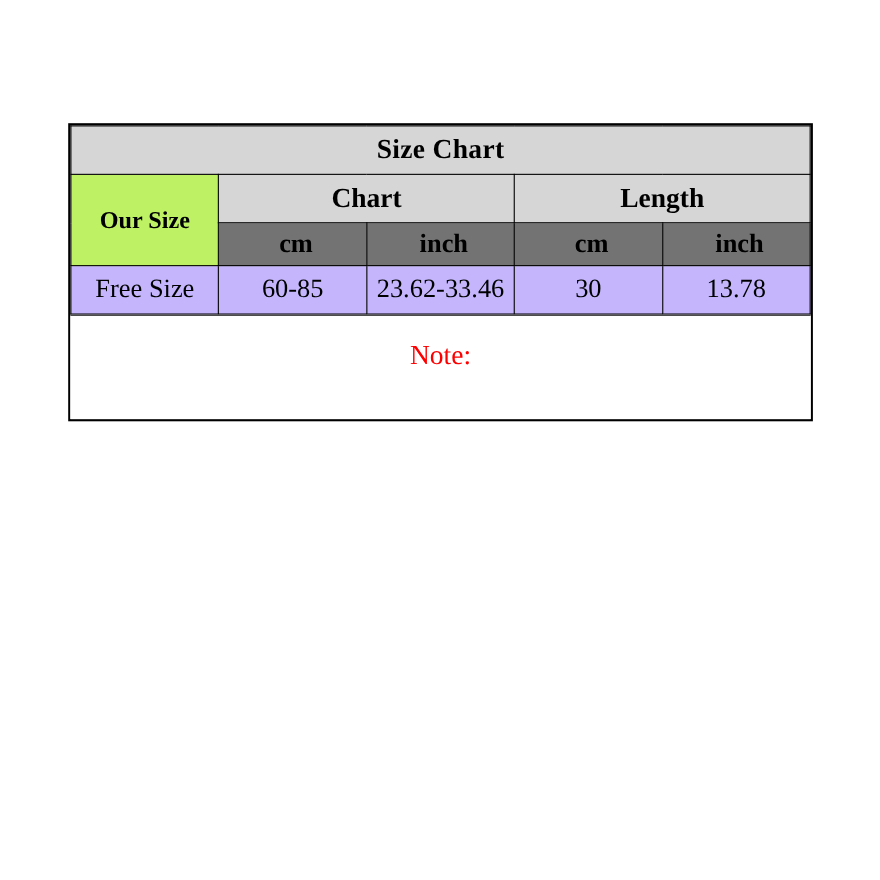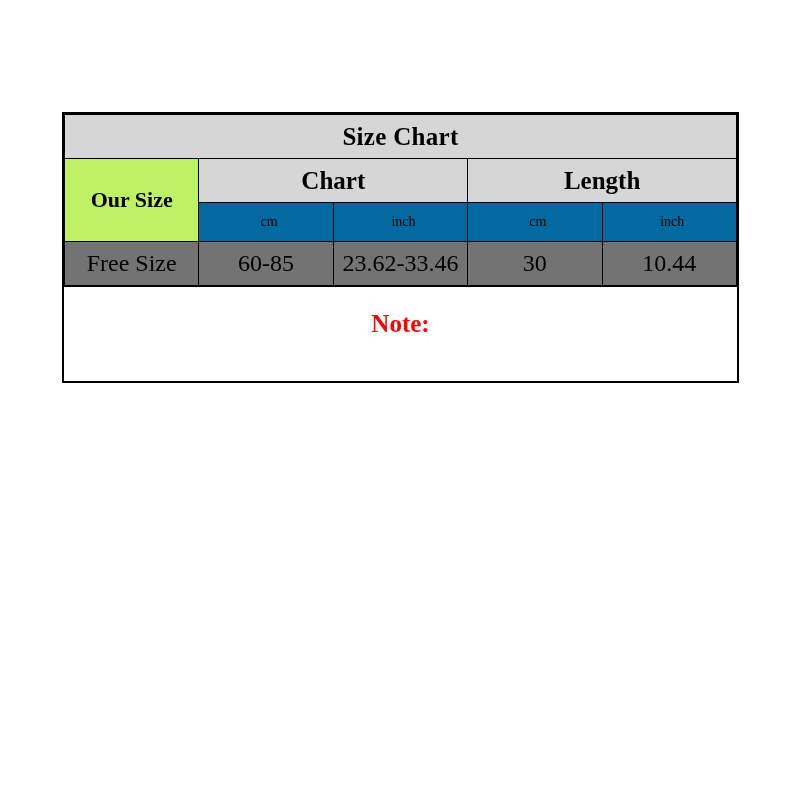--- a/index.html
+++ b/index.html
@@ -52,48 +52,48 @@
     font-size: 25px;
     height: 41px;
   }
   .oursize-cell {
     background: #bef264;
     font-weight: bold;
     font-size: 22px;
     width: 152px;
   }
   .unit-cell {
-    background: #0369a1;
-    font-size: 14px;
+    background: #737373;
+    font-size: 24px;
     height: 36px;
     text-align: left;
     padding-left: 7px;
+    font-weight: bold;
   }
   .data-cell {
     font-size: 24px;
     height: 41px;
-    background: #737373;
+    background: #c4b5fd;
   }
   .notes {
     padding: 18px 8px 26px 8px;
     text-align: center;
     color: #ff0000;
     font-size: 25px;
     line-height: 1.5;
     border-top: 1.5px solid #000000;
     background: #ffffff;
   }
   .notes .note-line {
     display: block;
     white-space: normal;
   }
   .notes-heading {
     display: block;
     margin-bottom: 12px;
-    font-weight: bold;
   }
   .note-block {
     display: block;
     margin: 0 14px;
   }
 </style>
 </head>
 <body>
 
 <div class="page">
@@ -112,21 +112,21 @@
           <td class="unit-cell">cm</td>
           <td class="unit-cell">inch</td>
           <td class="unit-cell">cm</td>
           <td class="unit-cell">inch</td>
         </tr>
         <tr>
           <td class="data-cell">Free Size</td>
           <td class="data-cell">60-85</td>
           <td class="data-cell">23.62-33.46</td>
           <td class="data-cell">30</td>
-          <td class="data-cell">10.44</td>
+          <td class="data-cell">13.78</td>
         </tr>
       </tbody>
     </table>
     <div class="notes">
       <span class="note-line notes-heading">Note:</span>
     </div>
   </div>
 </div>
 
 </body></html>

